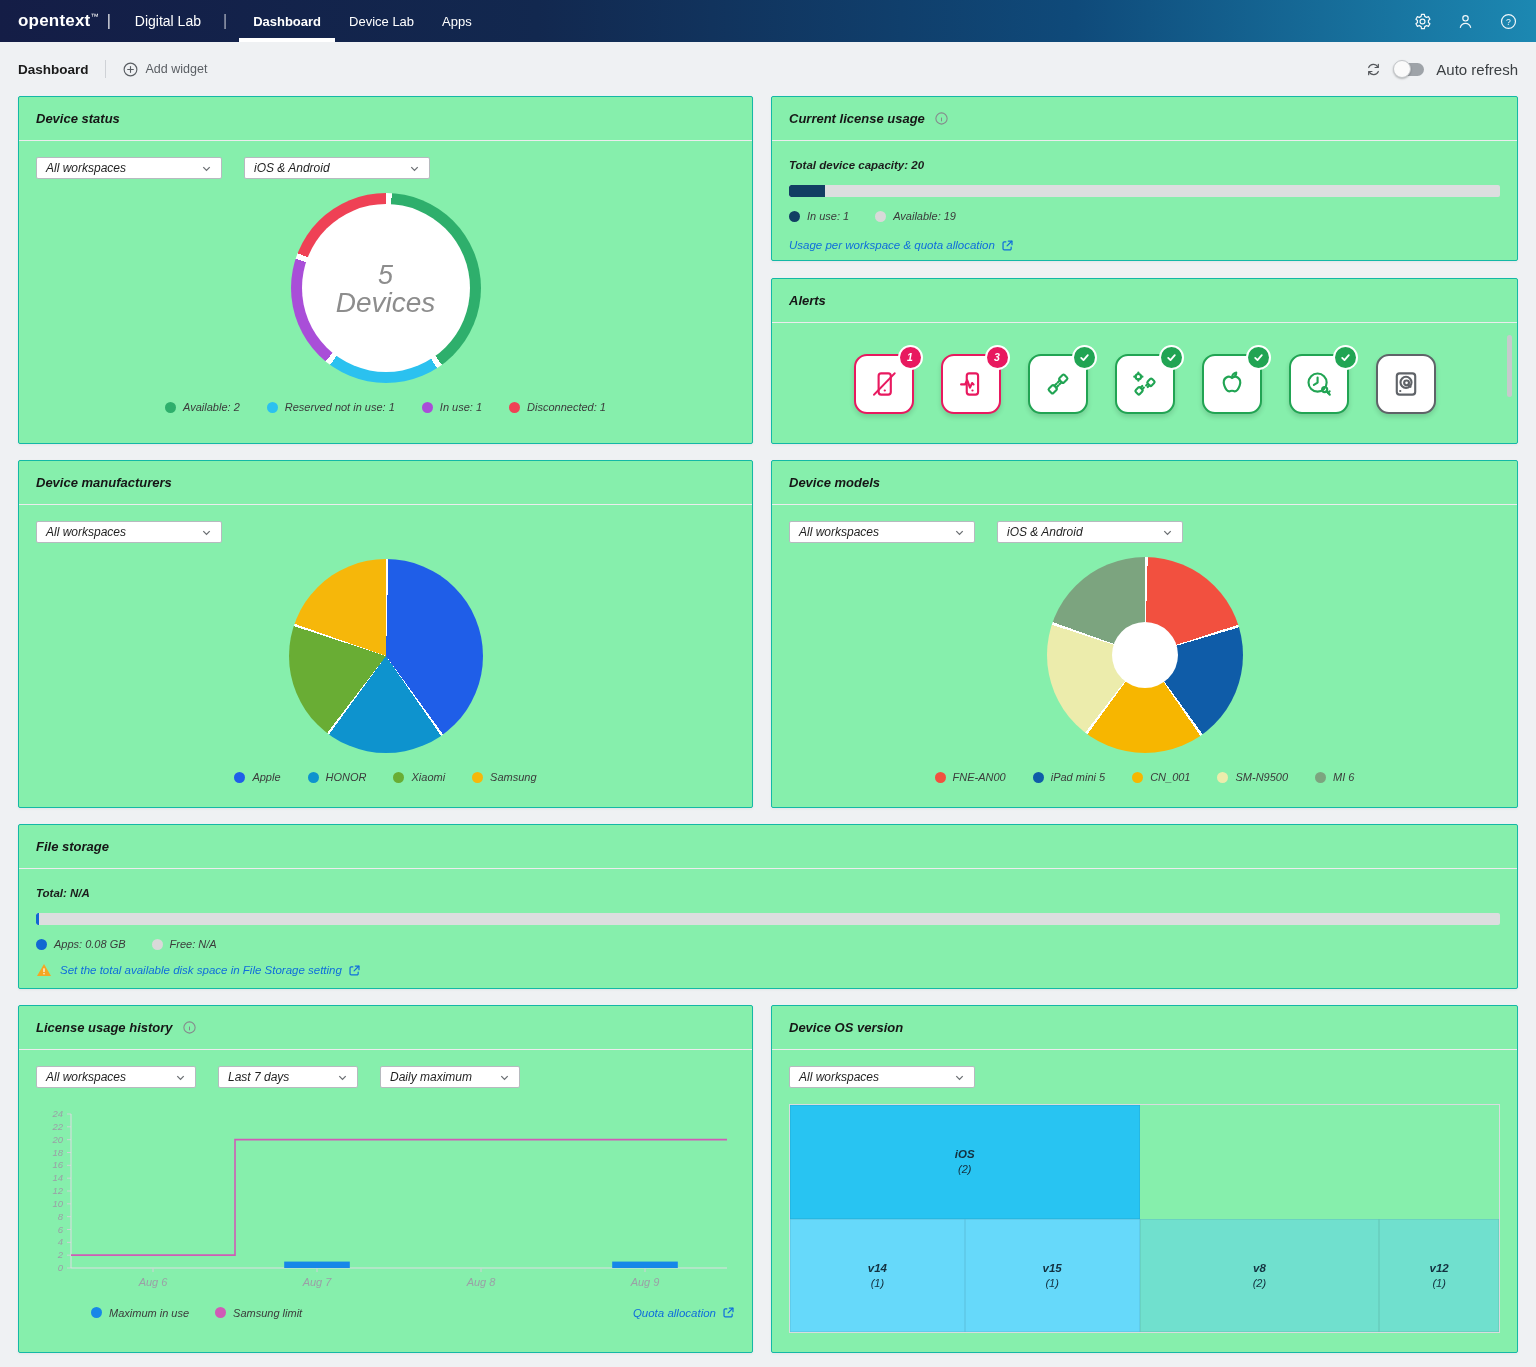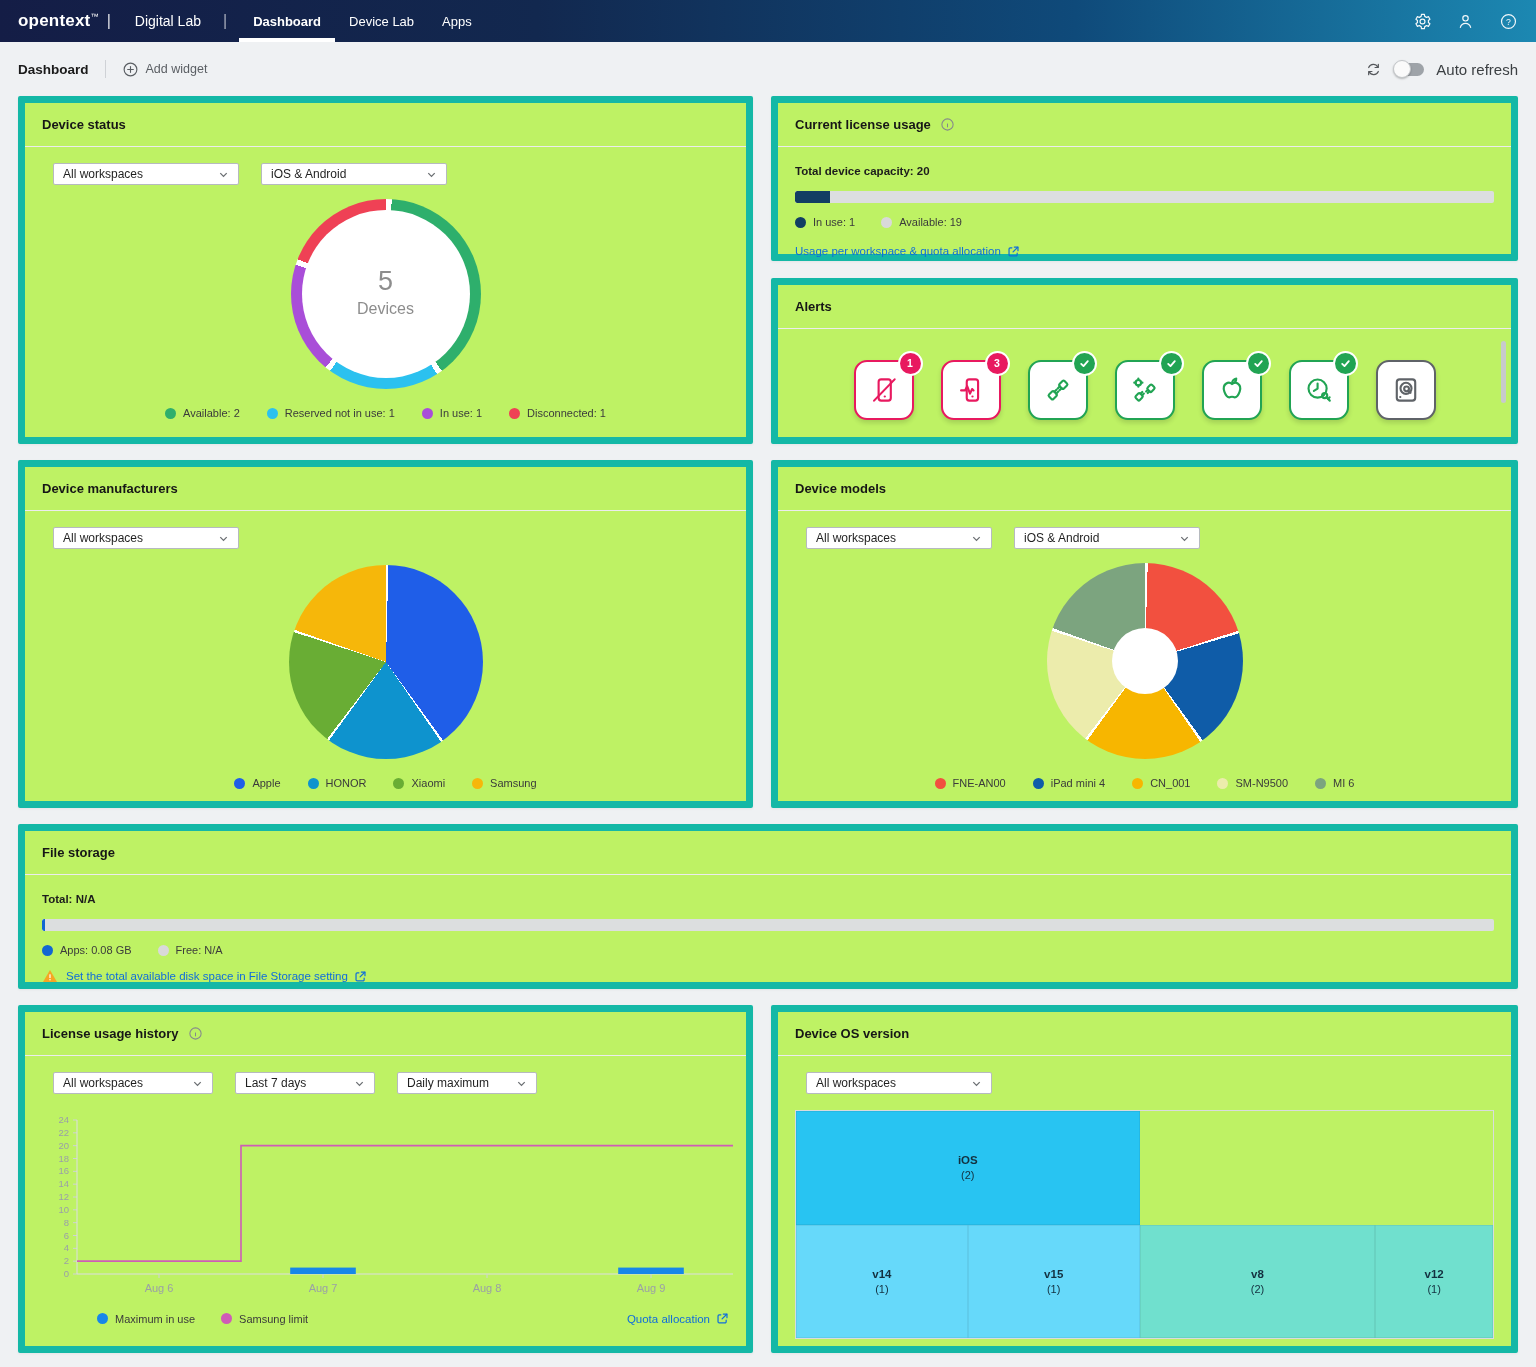--- a/index.html
+++ b/index.html
@@ -45,49 +45,49 @@
   .breadcrumb { font-size: 13.5px; font-weight: 700; color: #1a1a1a; }
   .v-div { width: 1px; height: 18px; background: #cfd2d6; margin: 0 16px; }
   .add-widget { display: flex; align-items: center; gap: 7px; cursor: pointer; color: #5a5e63; font-size: 12.5px; background: none; border: none; font-family: inherit; }
   .refresh-area { margin-left: auto; display: flex; align-items: center; gap: 12px; }
   .refresh-btn { cursor: pointer; }
   .toggle { width: 30px; height: 13px; background: #9ea3a8; border-radius: 7px; position: relative; cursor: pointer; }
   .toggle .knob { position: absolute; left: -1px; top: -3px; width: 18px; height: 18px; border-radius: 50%; background: #fafafa; border: 1px solid #c3c6c9; box-shadow: 0 1px 2px rgba(0,0,0,.25); }
   .auto-refresh-label { font-size: 15px; color: #3c4043; }
   
   .grid { padding: 0 18px 14px; display: grid; grid-template-columns: 735px 1fr; gap: 16px 18px; }
-  .card { background: #bef264; border: 7px solid #14b8a6; border-radius: 2px; box-shadow: 0 1px 3px rgba(0,0,0,.05); }
+  .card { background: #86efac; border: 1px solid #14b8a6; border-radius: 2px; box-shadow: 0 1px 3px rgba(0,0,0,.05); font-style: italic; }
   .card-title-row { height: 44px; display: flex; align-items: center; gap: 9px; padding: 0 17px; border-bottom: 1px solid #ececee; }
   .card-title { font-size: 13px; font-weight: 700; color: #161616; }
   .full-span { grid-column: 1 / -1; }
   .right-stack { display: flex; flex-direction: column; gap: 17px; }
   .h-348 { height: 348px; }
   .h-165 { height: 165px; }
   .h-166 { height: 166px; }
   
-  .filters { display: flex; gap: 22px; padding: 16px 28px 0; }
+  .filters { display: flex; gap: 22px; padding: 16px 17px 0; }
   .select {
     width: 186px; height: 22px; border: 1px solid #b6babf; border-radius: 2px;
     background: #fff; display: flex; align-items: center; justify-content: space-between;
     padding: 0 9px; font-size: 12px; color: #1f1f1f; cursor: pointer;
   }
   .select.w160 { width: 160px; }
   .select.w140 { width: 140px; }
   
   .chart-center { display: flex; justify-content: center; }
   .donut { position: relative; border-radius: 50%; }
   .donut .hole {
     position: absolute; background: #fff; border-radius: 50%;
     display: flex; flex-direction: column; align-items: center; justify-content: center;
     color: #8d8d8d;
   }
   .ring-190 { width: 190px; height: 190px; margin-top: 14px; }
   .ring-190 .hole { inset: 11px; }
   .hole .big { font-size: 27px; line-height: 30px; }
-  .hole .sub { font-size: 16px; line-height: 26px; }
+  .hole .sub { font-size: 28px; line-height: 26px; }
   .pie-194 { width: 194px; height: 194px; margin-top: 16px; border-radius: 50%; }
   .donut-196 { width: 196px; height: 196px; margin-top: 14px; }
   .donut-196 .hole { inset: 65px; }
   
   .legend-row { display: flex; justify-content: center; gap: 27px; margin-top: 18px; }
   .legend-item { display: flex; align-items: center; gap: 7px; font-size: 11px; color: #3b3b3b; }
   .dot { width: 11px; height: 11px; border-radius: 50%; flex: 0 0 auto; }
   
   .progress-body { padding: 18px 17px 0; }
   .cap-label { font-size: 11.5px; font-weight: 700; color: #1c1c1c; }
@@ -440,21 +440,21 @@
         <div class="hole"></div>
       </div>
     </div>
     <div class="legend-row">
       <span class="legend-item">
           <span class="dot" style="background-color: rgb(242, 80, 63);"></span>
           <span>FNE-AN00</span>
         </span>
       <span class="legend-item">
           <span class="dot" style="background-color: rgb(15, 92, 168);"></span>
-          <span>iPad mini 4</span>
+          <span>iPad mini 5</span>
         </span>
       <span class="legend-item">
           <span class="dot" style="background-color: rgb(247, 182, 0);"></span>
           <span>CN_001</span>
         </span>
       <span class="legend-item">
           <span class="dot" style="background-color: rgb(236, 236, 172);"></span>
           <span>SM-N9500</span>
         </span>
       <span class="legend-item">

